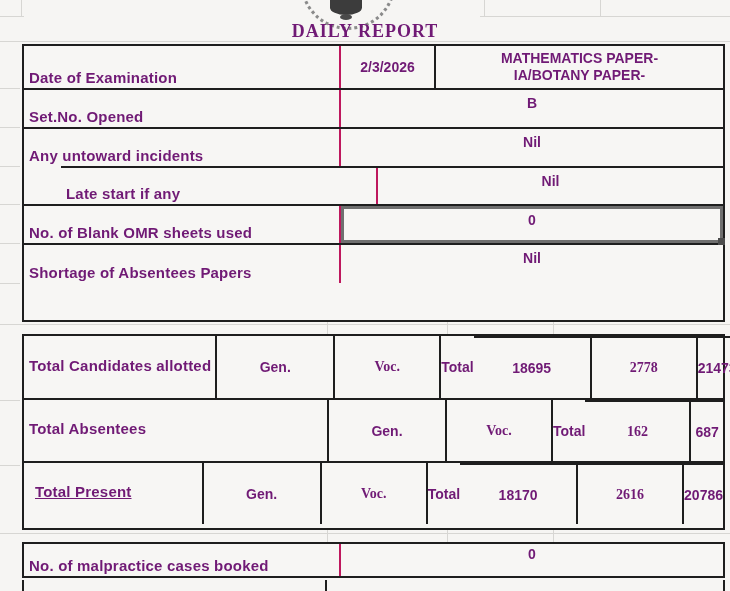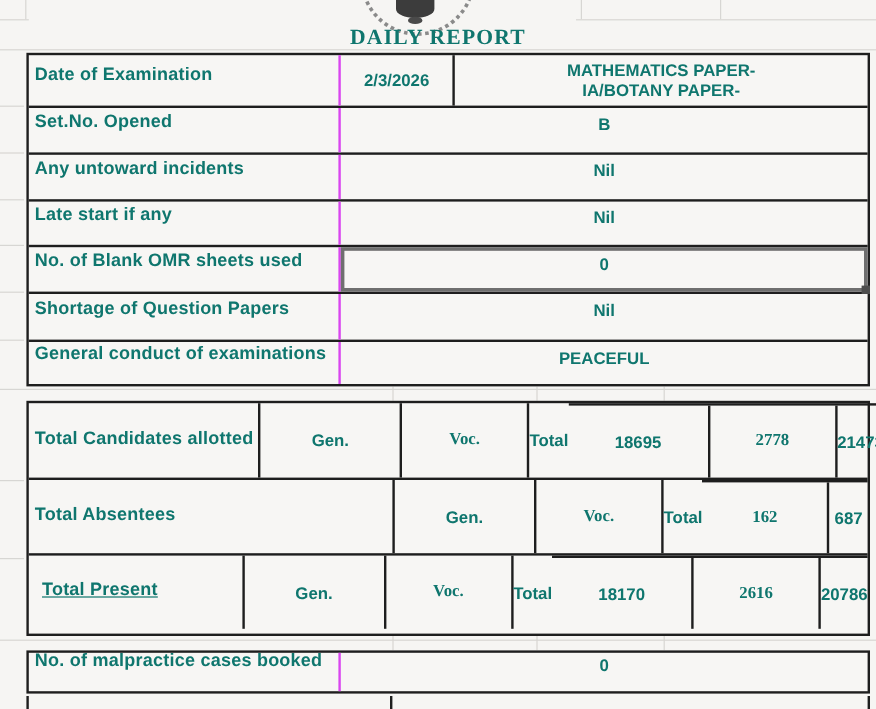--- a/index.html
+++ b/index.html
@@ -5,21 +5,21 @@
   html,body{margin:0;padding:0;}
   body{
     font-family:"Liberation Sans", sans-serif;
     background:#e9e8e6;
   }
   #page{
     position:relative;
     width:730px;height:591px;
     background:#f6f5f3;
     overflow:hidden;
-    color:#0f766e;
+    color:#701a75;
   }
   
   .grid{position:absolute;background:#d7d6d3;}
   
   .seal{
     position:absolute;left:300px;top:-66px;width:90px;height:90px;
     border:3px dotted #8a8a8a;border-radius:50%;
   }
   .seal-blob{
     position:absolute;left:330px;top:0px;width:32px;height:15px;
@@ -37,23 +37,23 @@
   }
   
   .tbl{position:absolute;left:22px;width:703px;border:2px solid #1e1e1e;box-sizing:border-box;background:#f7f6f4;}
   #table1{top:44px;height:278px;}
   #table2{top:334px;height:196px;}
   #table3{top:542px;height:36px;}
   .row{display:flex;box-sizing:border-box;}
   .row + .row{border-top:2px solid #1e1e1e;}
   .cell{box-sizing:border-box;}
   .label-cell{
-    width:260px;border-right:2px solid #d946ef;
+    width:317px;border-right:2px solid #be185d;
     display:flex;align-items:flex-end;
-    padding:2px 4px 17px 5px;
+    padding:2px 4px 2px 5px;
     font-weight:bold;font-size:15px;letter-spacing:0.2px;
     white-space:nowrap;overflow:hidden;
   }
   .value-cell{
     flex:1;text-align:center;font-weight:bold;font-size:14px;
     padding-top:5px;position:relative;
   }
   .date-cell{
     width:95px;border-right:2px solid #1e1e1e;
     display:flex;align-items:center;justify-content:center;
@@ -137,38 +137,34 @@
 IA/BOTANY PAPER-</div>
     </div>
     <div class="row" style="height:39px;">
       <div class="cell label-cell">Set.No. Opened</div>
       <div class="cell value-cell">B</div>
     </div>
     <div class="row" style="height:39px;">
       <div class="cell label-cell">Any untoward incidents</div>
       <div class="cell value-cell">Nil</div>
     </div>
-    <div class="row" style="height:38px;">
+    <div class="row" style="height:38px;margin-left:37px;">
       <div class="cell label-cell">Late start if any</div>
       <div class="cell value-cell">Nil</div>
     </div>
     <div class="row" style="height:39px;">
       <div class="cell label-cell">No. of Blank OMR sheets used</div>
       <div class="cell value-cell selected">
         <span>0</span>
         <span class="fill-handle"></span>
       </div>
     </div>
     <div class="row" style="height:40px;">
-      <div class="cell label-cell">Shortage of Question Papers</div>
+      <div class="cell label-cell">Shortage of Absentees Papers</div>
       <div class="cell value-cell">Nil</div>
-    </div>
-    <div class="row" style="height:37px;">
-      <div class="cell label-cell">General conduct of examinations</div>
-      <div class="cell value-cell">PEACEFUL</div>
     </div>
   </div>
 
   <div class="tbl" id="table2">
     <div class="group" style="height:62px;">
       <div class="cell group-label">Total Candidates allotted</div>
       <div class="group-right">
         <div class="stat-row">
           <div class="stat-cell c-gen">Gen.</div>
           <div class="stat-cell c-voc">Voc.</div>

